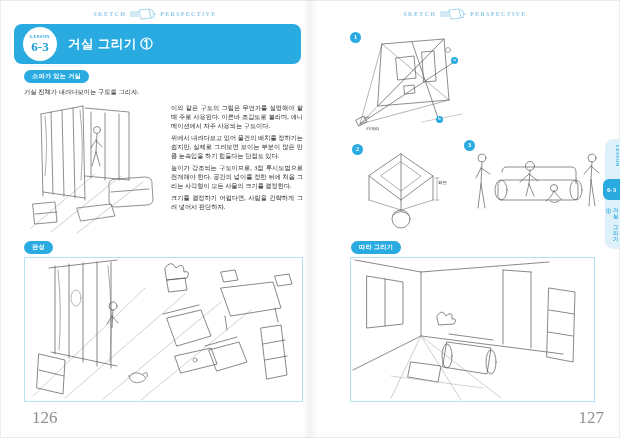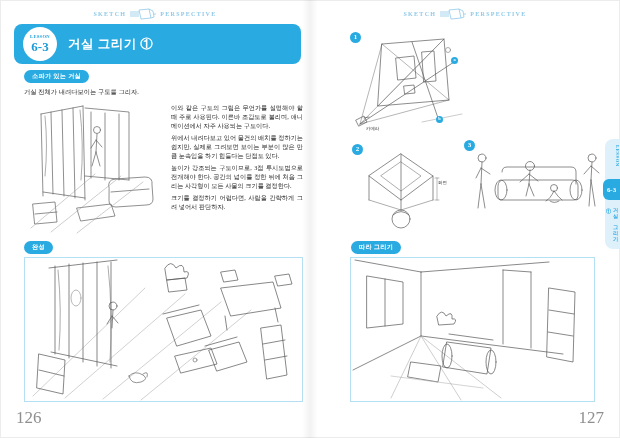--- a/index.html
+++ b/index.html
@@ -36,21 +36,21 @@
             color:#1d1d1d;text-align:justify;}
   .body-col p{margin:0 0 3px 0;}
 
   .fig-num{position:absolute;width:11px;height:11px;border-radius:50%;background:#29abe2;color:#fff;
            font-size:7px;font-weight:bold;display:flex;align-items:center;justify-content:center;line-height:1;}
   .mini-circ{position:absolute;width:7px;height:7px;border-radius:50%;background:#29abe2;color:#fff;
              font-size:4.4px;font-weight:bold;display:flex;align-items:center;justify-content:center;line-height:1;}
   .fig-label{position:absolute;font-size:4.4px;color:#333;}
 
   .page-number{position:absolute;bottom:10px;font-size:17px;color:#8f8f8f;}
-  #page-left .page-number{left:16px;}
+  #page-left .page-number{left:32px;}
   #page-right .page-number{right:16px;margin-top:12px;}
 
   
   #side-tab{position:absolute;right:0;top:139px;width:15px;height:110px;background:#def1fb;border-radius:8px 0 0 8px;}
   #side-tab .lesson-v{position:absolute;top:6px;left:0;width:15px;display:flex;justify-content:center;
        writing-mode:vertical-rl;text-orientation:sideways;font-size:4.6px;font-weight:bold;color:#29abe2;letter-spacing:0.6px;}
   #side-tab .num-pill{position:absolute;top:40px;right:0;width:17px;height:21px;background:#29abe2;
        border-radius:6px 0 0 6px;color:#fff;font-size:6.8px;font-weight:bold;
        display:flex;align-items:center;justify-content:center;}
   #tab-title{position:absolute;top:65px;left:0;width:15px;display:flex;justify-content:center;

